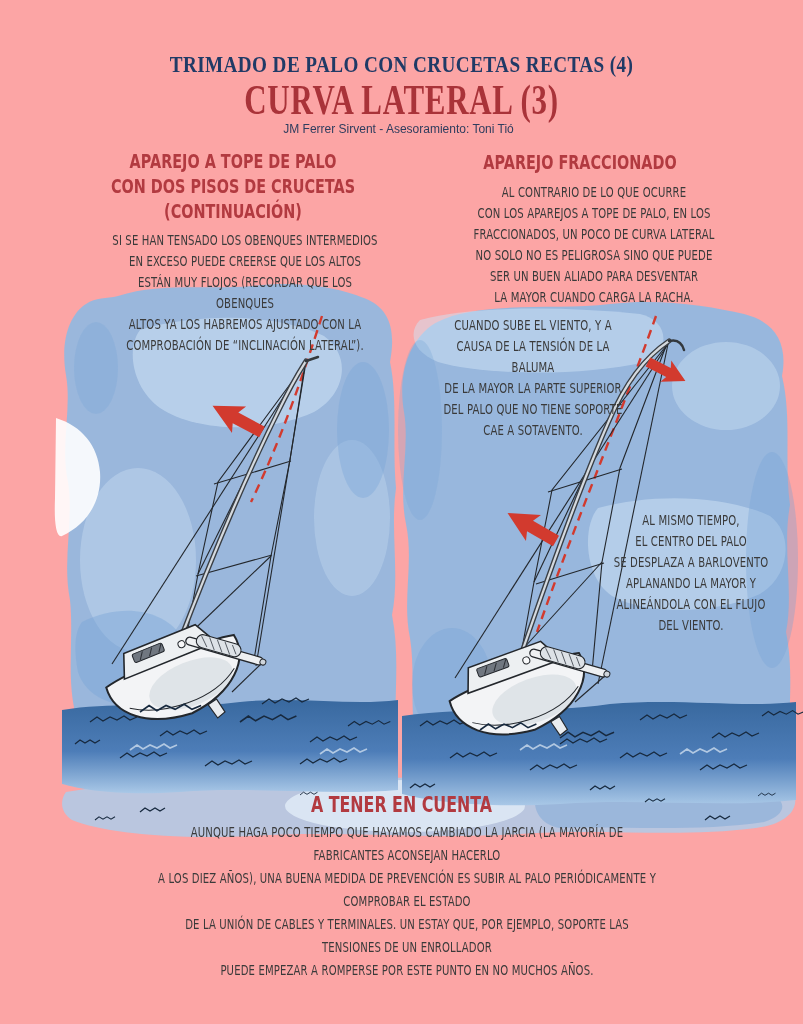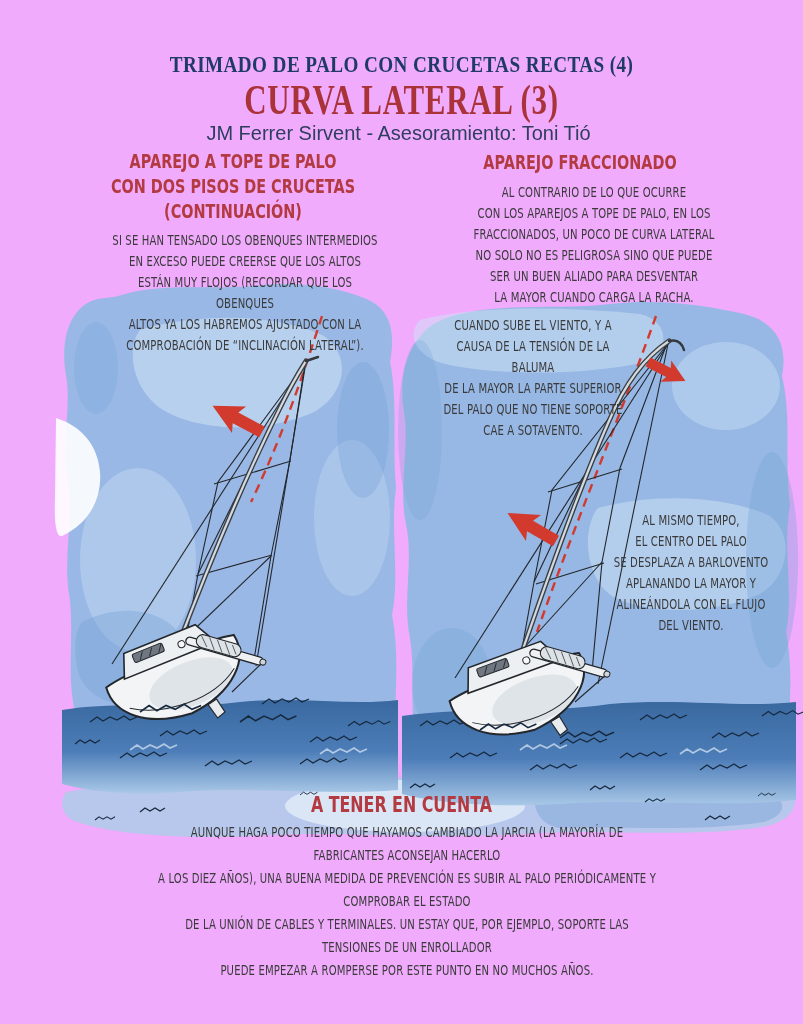--- a/index.html
+++ b/index.html
@@ -1,26 +1,26 @@
 <!DOCTYPE html>
 <html><head>
 <meta charset="utf-8">
 <style>
   html,body{margin:0;padding:0}
   body{width:803px;height:1024px;background:#ffffff;overflow:hidden}
-  .page{position:relative;width:803px;height:1024px;background:#f0abfc;
+  .page{position:relative;width:803px;height:1024px;background:#fca5a5;
         font-family:"DejaVu Sans","Liberation Sans",sans-serif}
   svg.art{position:absolute;left:0;top:0;width:803px;height:1024px}
   .txt{position:absolute;text-align:center;white-space:pre-line}
   .serif{font-family:"Liberation Serif","DejaVu Serif",serif;font-weight:bold}
   .t-series{top:51px;left:0;width:803px;font-size:24px;color:#203a66;
             transform:scaleX(.8);transform-origin:50% 0;letter-spacing:.5px}
   .t-main{top:75px;left:0;width:803px;font-size:43px;color:#a93339;
           transform:scaleX(.72);transform-origin:50% 0;letter-spacing:1px}
-  .t-byline{top:122px;left:0;width:797px;font-size:20px;color:#2f3d5e;
+  .t-byline{top:122px;left:0;width:797px;font-size:12px;color:#2f3d5e;
             font-family:"Liberation Sans","DejaVu Sans",sans-serif}
   .hand{color:#3a3a3a;font-size:14px;line-height:21px;letter-spacing:.2px;
         transform:scaleX(.72);transform-origin:50% 0}
   .hand-h{color:#b23a40;font-weight:bold;font-size:20px;line-height:25px;
           transform:scaleX(.72);transform-origin:50% 0}
   .lh{left:48px;top:149px;width:370px}
   .lb{left:60px;top:230px;width:370px}
   .rh{left:420px;top:150px;width:320px}
   .rb{left:424px;top:182px;width:340px}
   .a1{left:398px;top:315px;width:270px}

